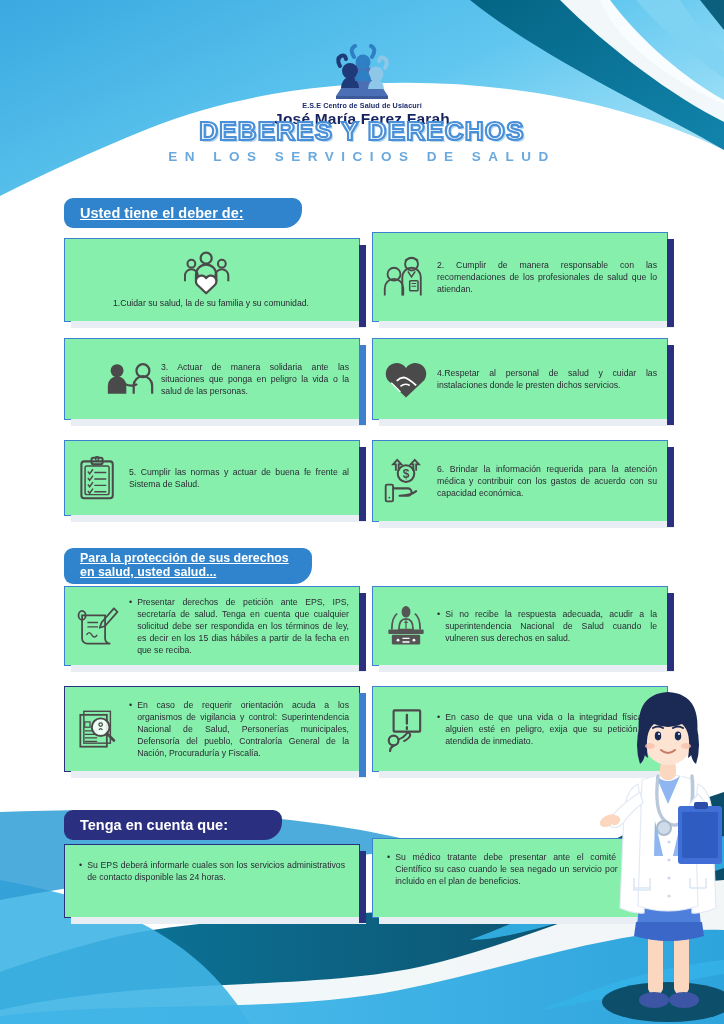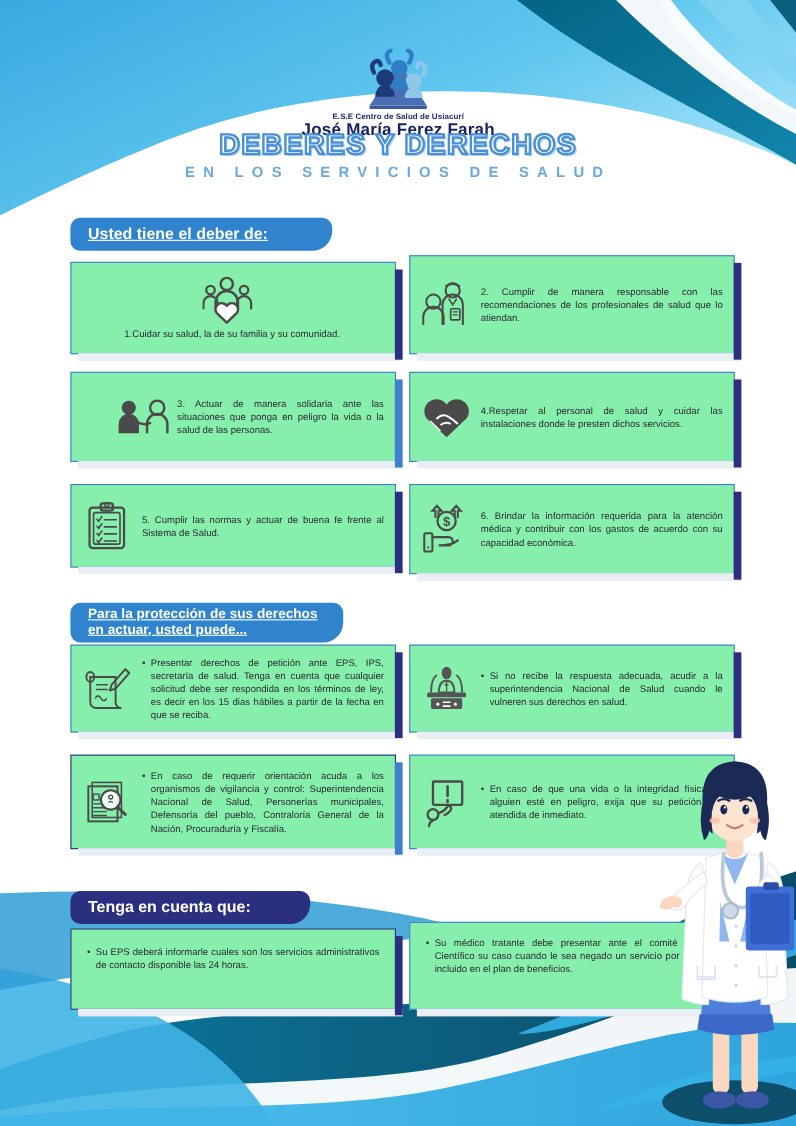--- a/index.html
+++ b/index.html
@@ -271,21 +271,21 @@
         <path d="M37,15 v-7 l3,0 l-4.5,-5 l-4.5,5 l3,0 v7" fill="none" stroke="#4a4a4a" stroke-width="2"></path>
         <rect x="4" y="30" width="8" height="18" rx="1.5" fill="none" stroke="#4a4a4a" stroke-width="2"></rect>
         <circle cx="8" cy="44" r="1" fill="#4a4a4a"></circle>
         <path d="M12,34 h16 a4,4 0 0,1 0,8 h-9 q12,0 18,-5" fill="none" stroke="#4a4a4a" stroke-width="2.2" stroke-linecap="round" stroke-linejoin="round"></path>
       </svg>
     </span>
     <span class="card-text">6. Brindar la información requerida para la atención médica y contribuir con los gastos de acuerdo con su capacidad económica.</span>
   </div>
 
   <div class="sec-head blue" style="left:64px;top:548px;width:248px;height:36px;font-size:12.4px;">
-    <span class="lbl">Para la protección de sus derechos en actuar, usted puede...</span>
+    <span class="lbl">Para la protección de sus derechos en salud, usted salud...</span>
   </div>
 
   <div class="card" style="left:64px;top:586px;width:296px;height:80px;">
     <span class="shadowbar"></span>
     <span class="softshadow"></span>
     <span class="card-icon">
       <svg viewBox="0 0 52 52" width="46" height="46" xmlns="http://www.w3.org/2000/svg">
         <path d="M8,14 h26 v26 a6,6 0 0,0 6,6 h-26 a6,6 0 0,1 -6,-6 Z" fill="none" stroke="#4a4a4a" stroke-width="2"></path>
         <ellipse cx="8" cy="14" rx="4" ry="5" fill="none" stroke="#4a4a4a" stroke-width="2"></ellipse>
         <path d="M14,22 h12 M14,27 h12" stroke="#4a4a4a" stroke-width="1.6"></path>

